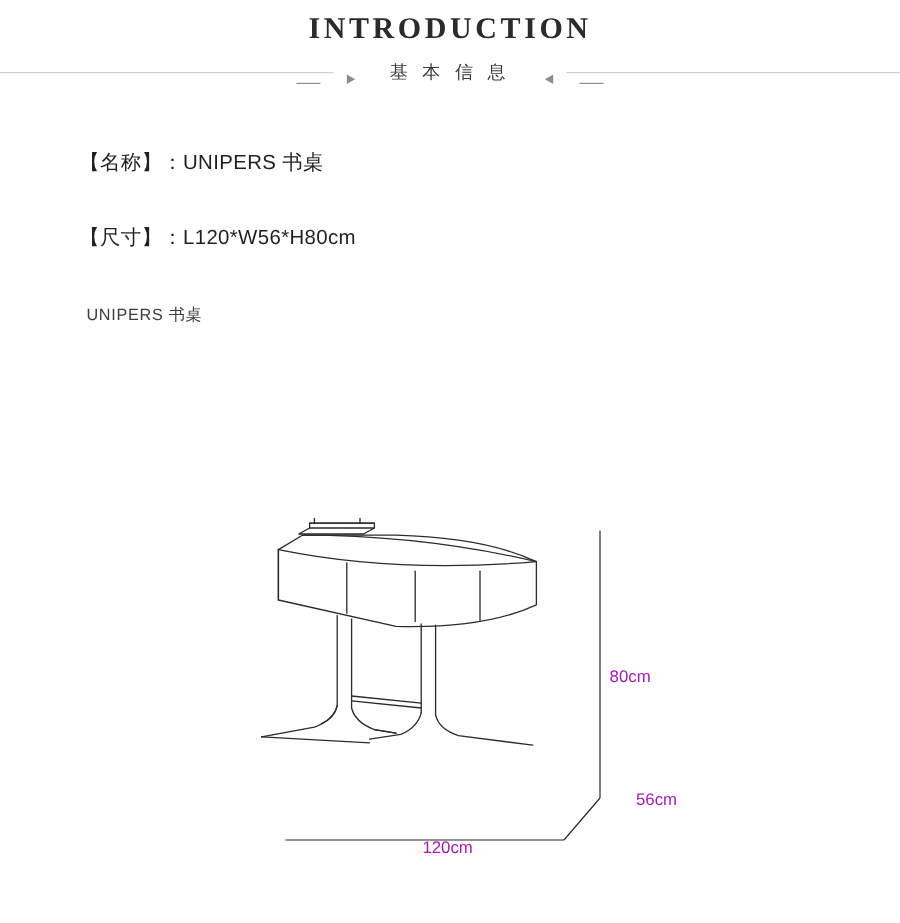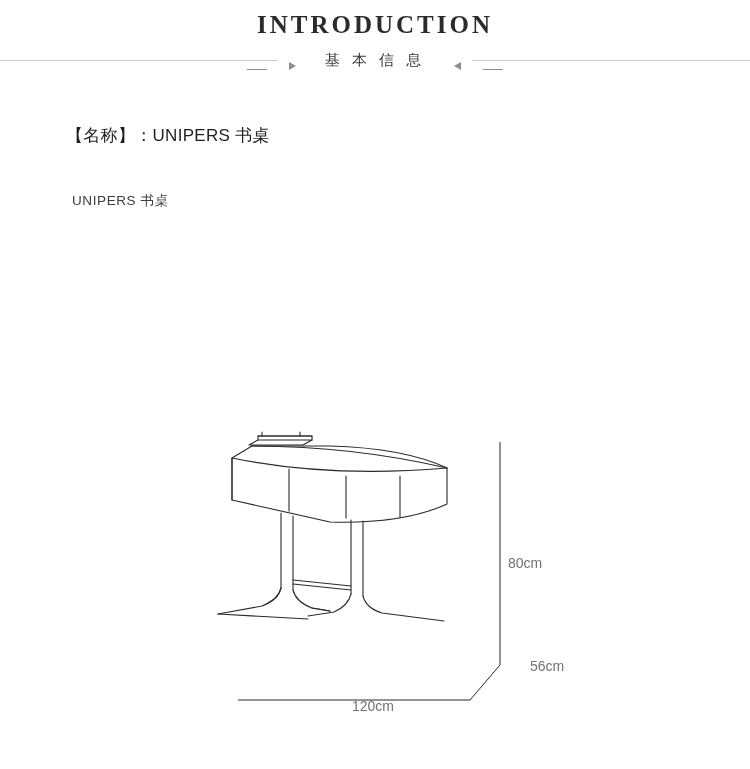--- a/index.html
+++ b/index.html
@@ -101,21 +101,21 @@
     position: absolute;
     left: 0;
     top: 400px;
     width: 750px;
     height: 340px;
   }
   .illus-wrap svg { display: block; }
   .dim-label {
     position: absolute;
     font-size: 14px;
-    color: #737373;
+    color: #a21caf;
     font-family: "Liberation Sans", sans-serif;
   }
   .dim-h   { left: 508px; top: 155px; }
   .dim-d   { left: 494px; top: 258px; margin-left: 36px; }
   .dim-w   { left: 352px; top: 298px; }
 </style>
 </head>
 <body>
 
 <div class="header">
@@ -130,20 +130,23 @@
       <span class="sub-dash"></span>
     </span>
     <span class="rule-line right"></span>
   </div>
 </div>
 
 <div class="specs">
   <div class="spec-row">
     <span>【名称】：</span><span>UNIPERS 书桌</span>
   </div>
+  <div class="spec-row">
+    <span>【尺寸】：</span><span>L120*W56*H80cm</span>
+  </div>
 </div>
 
 <div class="caption">UNIPERS 书桌</div>
 
 <div class="illus-wrap">
   <svg width="750" height="340" viewBox="0 0 750 340">
     <g fill="none" stroke="#2b2b2b" stroke-width="1.1" stroke-linejoin="round" stroke-linecap="round">
 
       <path d="M232,100 L232,58 L252,46 L330,46 Q404,48 447,68 L447,104 Q404,124 330,122 L232,100 Z" fill="#ffffff"></path>
 

